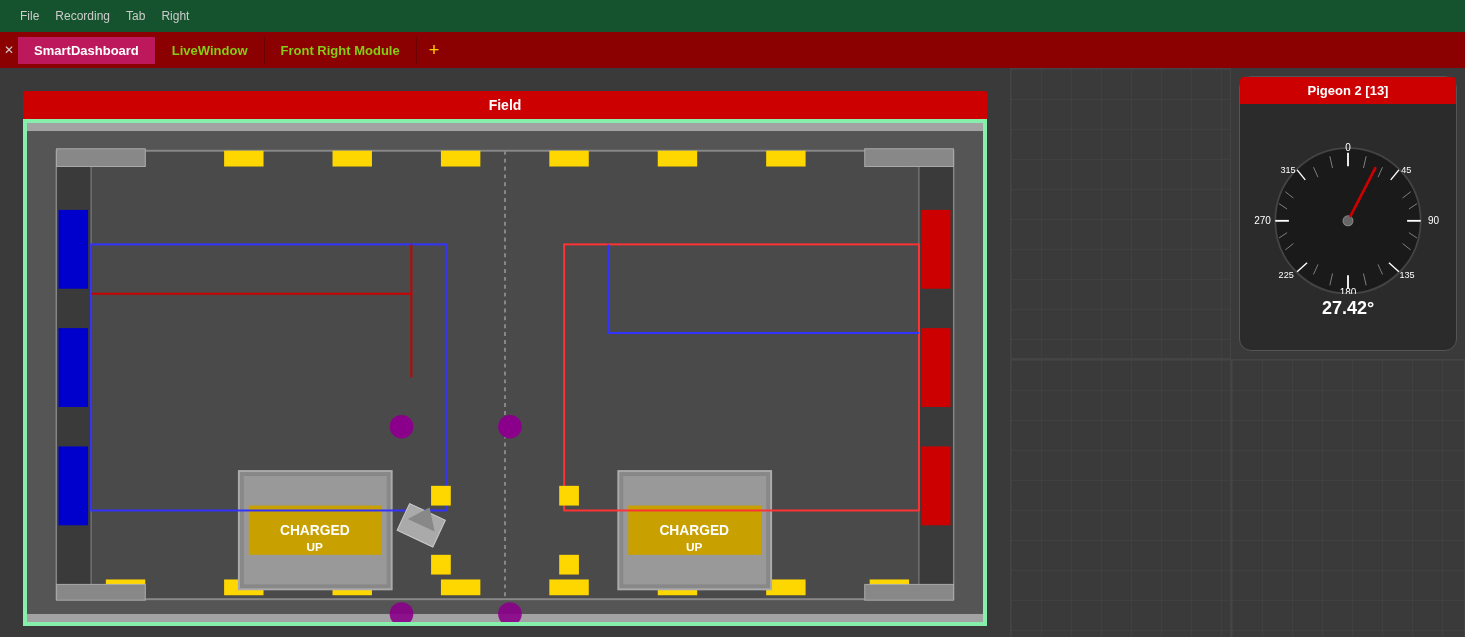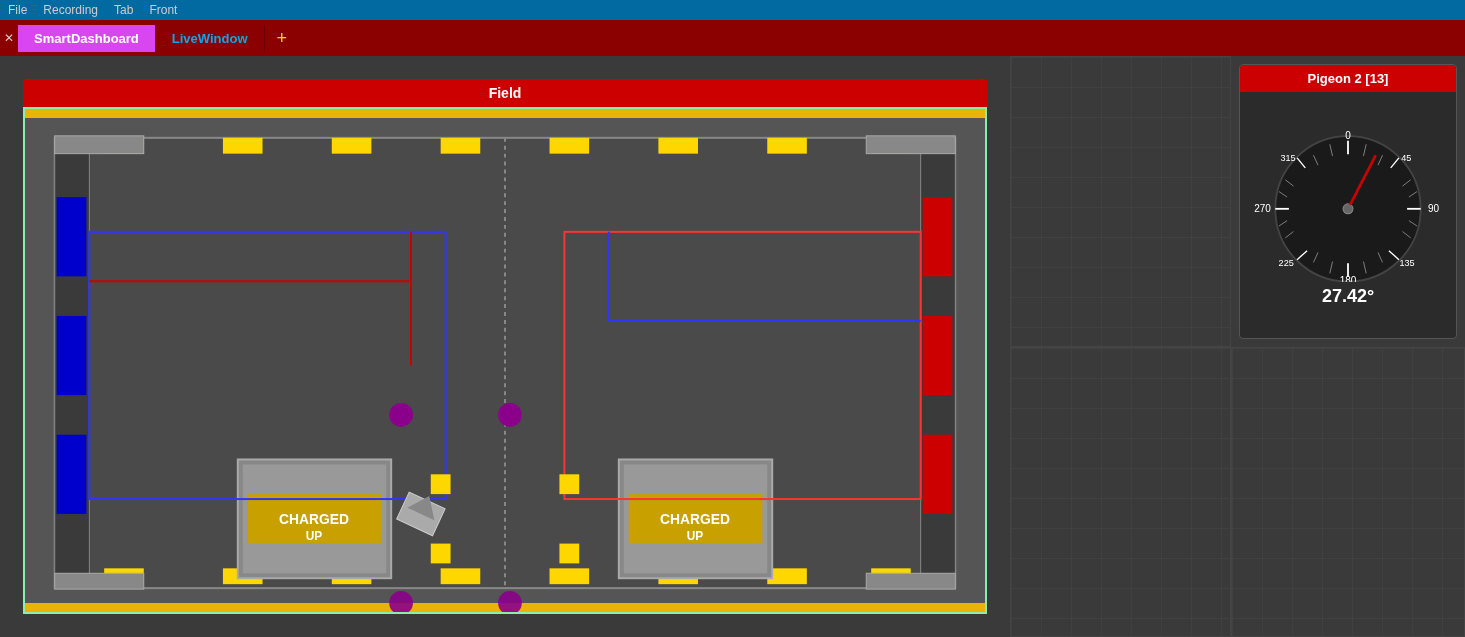--- a/index.html
+++ b/index.html
@@ -6,25 +6,25 @@
     body {
       width: 1465px;
       height: 637px;
       background: #3a3a3a;
       font-family: Arial, sans-serif;
       overflow: hidden;
     }
 
     
     #menu-bar {
-      height: 20px;
-      background: #0369a1;
+      height: 32px;
+      background: #14532d;
       display: flex;
       align-items: center;
-      padding: 0 8px;
+      padding: 0 20px;
       gap: 16px;
       font-size: 12px;
       color: #ccc;
     }
     .menu-item {
       cursor: pointer;
     }
 
     
     #tab-bar {
@@ -32,28 +32,28 @@
       background: #8b0000;
       display: flex;
       align-items: center;
       padding: 0 4px;
       gap: 0;
     }
     .tab {
       padding: 6px 16px;
       font-size: 13px;
       cursor: pointer;
-      color: #0ea5e9;
+      color: #84cc16;
       font-weight: bold;
       white-space: nowrap;
       border-right: 1px solid #6b0000;
     }
     .tab.active {
       color: white;
-      background: #d946ef;
+      background: #be185d;
     }
     .tab-close {
       color: #ccc;
       margin-right: 4px;
       font-size: 12px;
       cursor: pointer;
     }
     .tab-add {
       color: #ffd700;
       font-size: 18px;
@@ -79,22 +79,22 @@
       background: #cc0000;
       color: white;
       text-align: center;
       padding: 6px;
       font-size: 14px;
       font-weight: bold;
       border-radius: 2px 2px 0 0;
     }
     #field-canvas-container {
       flex: 1;
-      background: #eab308;
-      border: 2px solid #86efac;
+      background: #a3a3a3;
+      border: 4px solid #86efac;
       position: relative;
       overflow: hidden;
     }
 
     
     #field-svg {
       width: 100%;
       height: 100%;
     }
 
@@ -108,21 +108,21 @@
       gap: 0;
     }
 
     
     #gauge-widget {
       grid-column: 2;
       grid-row: 1;
       margin: 8px;
       background: #2b2b2b;
       border: 1px solid #555;
-      border-radius: 4px;
+      border-radius: 12px;
       display: flex;
       flex-direction: column;
       align-items: center;
     }
     #gauge-header {
       background: #cc0000;
       color: white;
       width: 100%;
       text-align: center;
       padding: 6px;
@@ -158,27 +158,28 @@
       background-size: 30px 30px;
     }
   </style>
 </head>
 <body>
 
 <div id="menu-bar">
   <span class="menu-item">File</span>
   <span class="menu-item">Recording</span>
   <span class="menu-item">Tab</span>
-  <span class="menu-item">Front</span>
+  <span class="menu-item">Right</span>
 </div>
 
 <div id="tab-bar">
   <span class="tab-close">✕</span>
   <div class="tab active">SmartDashboard</div>
   <div class="tab">LiveWindow</div>
+  <div class="tab">Front Right Module</div>
   <span class="tab-add">+</span>
 </div>
 
 <div id="main-content">
 
   <div id="field-panel">
     <div id="field-header">
       <span>Field</span>
     </div>
     <div id="field-canvas-container">

